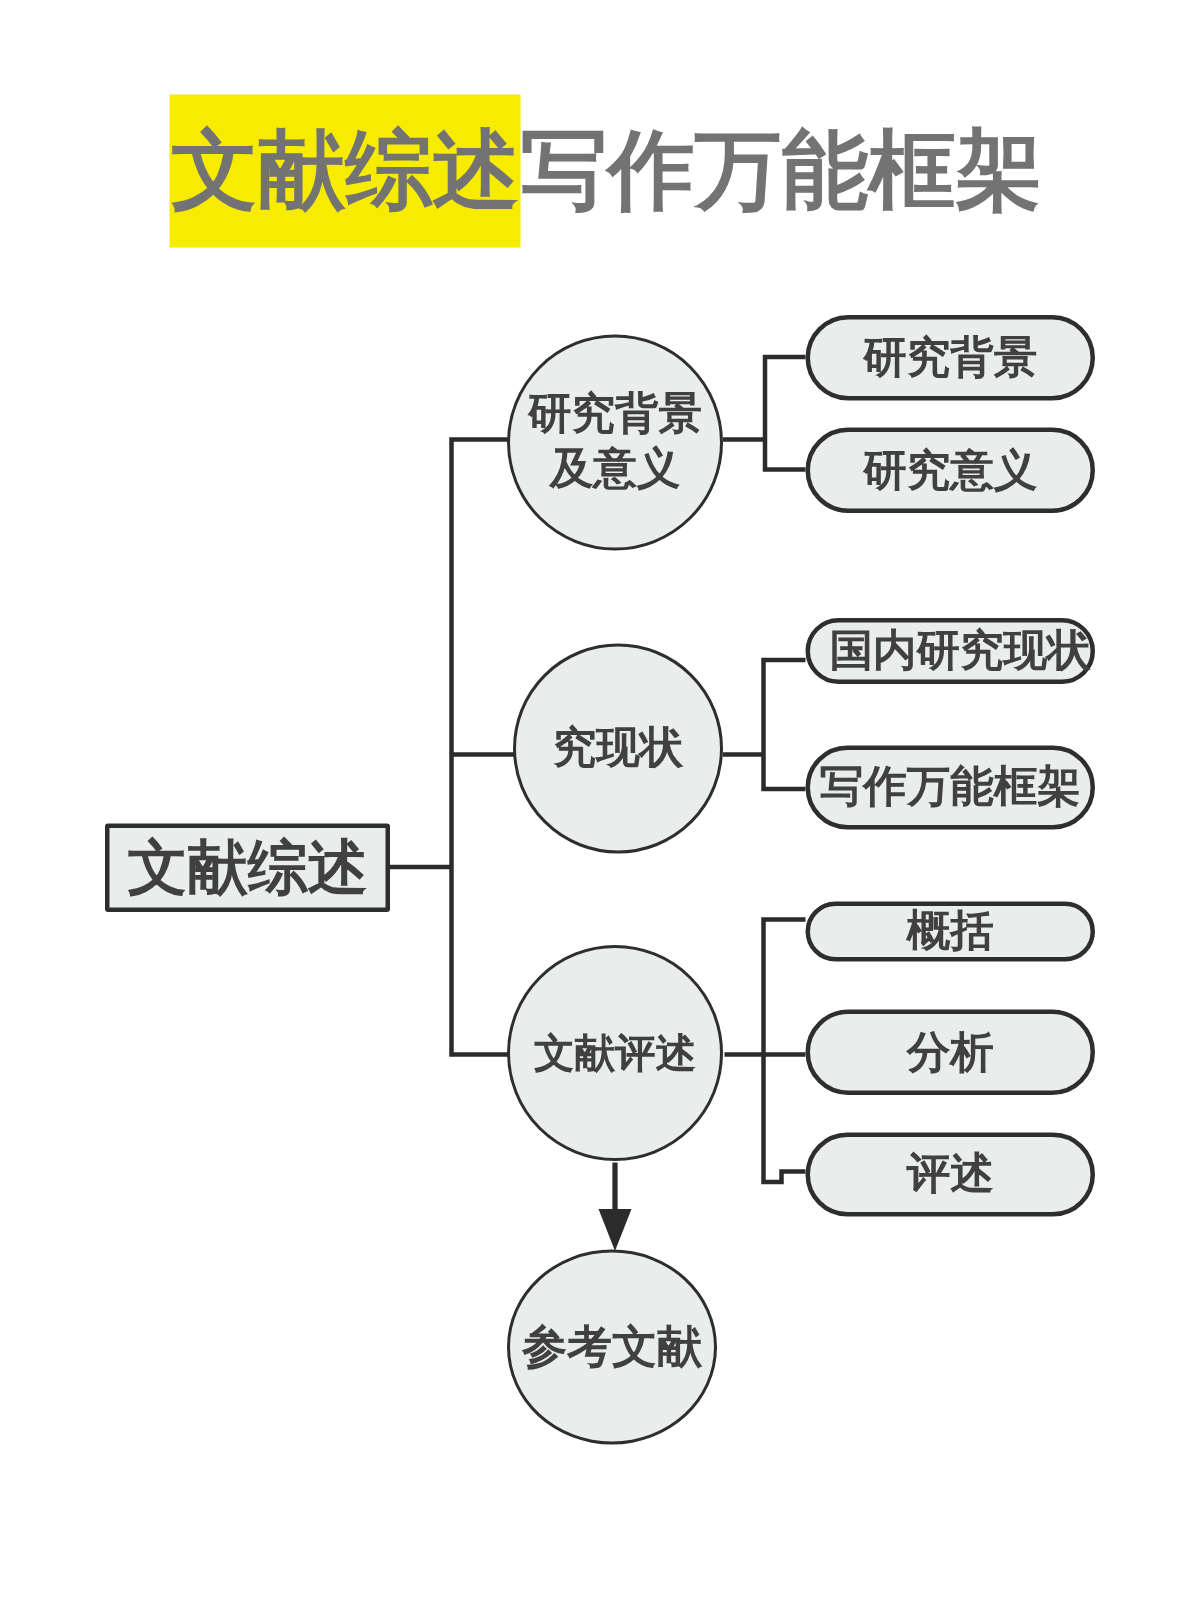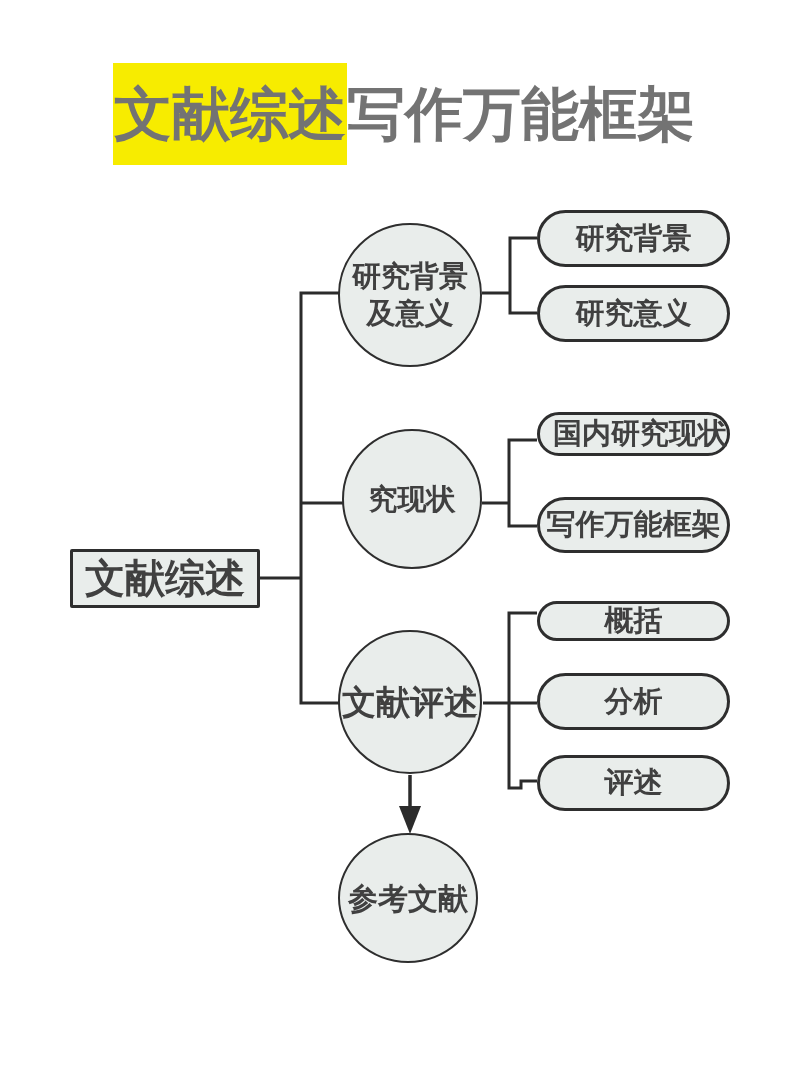--- a/index.html
+++ b/index.html
@@ -19,21 +19,21 @@
   .node{position:absolute;box-sizing:border-box;background:#e9edeb;border:3px solid #2e2e2e;
         display:flex;flex-direction:column;align-items:center;justify-content:center;
         color:#404040;font-weight:600;text-align:center;}
   .rect{border-radius:2px;font-size:40px;}
   .circle{border-radius:50%;border-width:2.5px;font-size:29px;line-height:37px;}
   .pill{border-radius:29px;font-size:29px;}
 
   .root   {left:70px; top:549px;width:190px;height:59px;}
   .c1     {left:338px;top:223px;width:144px;height:144px;}
   .c2     {left:342px;top:429px;width:140px;height:140px;}
-  .c3     {left:338px;top:630px;width:144px;height:144px;font-size:34px;}
+  .c3     {left:338px;top:630px;width:144px;height:144px;font-size:27px;}
   .c4     {left:338px;top:833px;width:140px;height:130px;font-size:30px;}
   .p1     {left:537px;top:210px;width:193px;height:57px;}
   .p2     {left:537px;top:285px;width:193px;height:57px;}
   .p3     {left:537px;top:412px;width:193px;height:44px;align-items:flex-end;}
   .p4     {left:537px;top:497px;width:193px;height:56px;}
   .p5     {left:537px;top:585px;width:193px;height:40px;margin-top:16px;}
   .p6     {left:537px;top:673px;width:193px;height:57px;}
   .p7     {left:537px;top:755px;width:193px;height:56px;}
 </style>
 </head>

